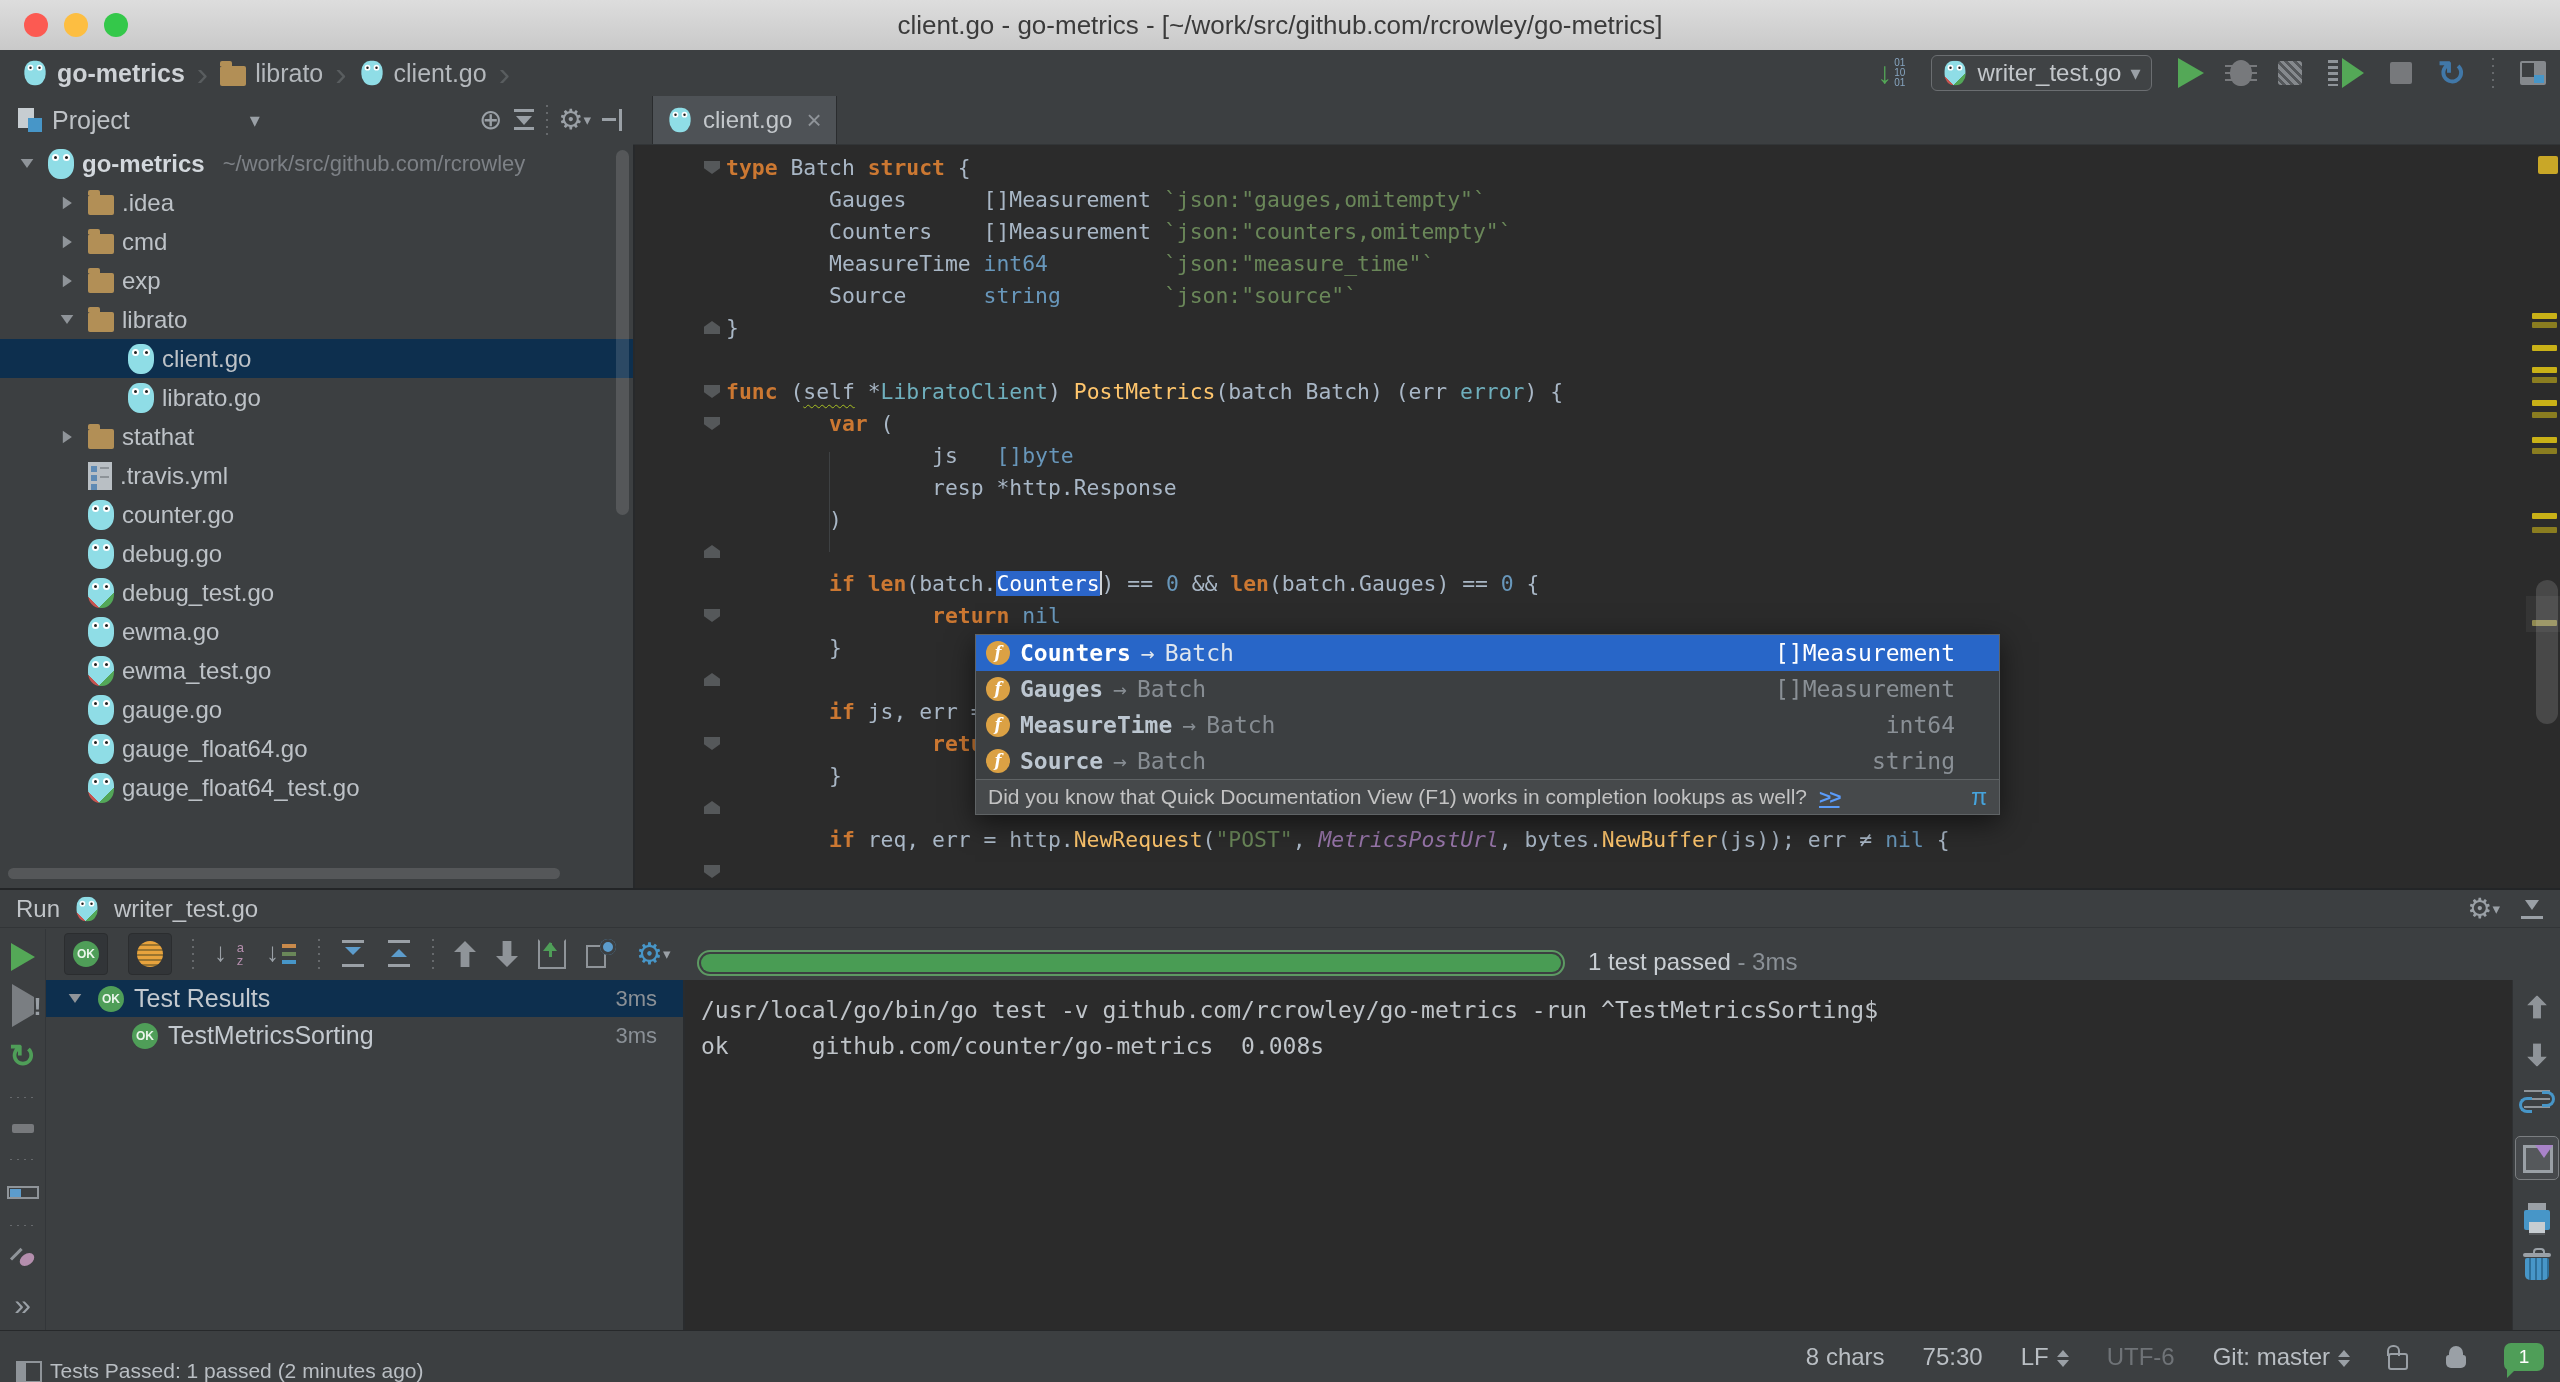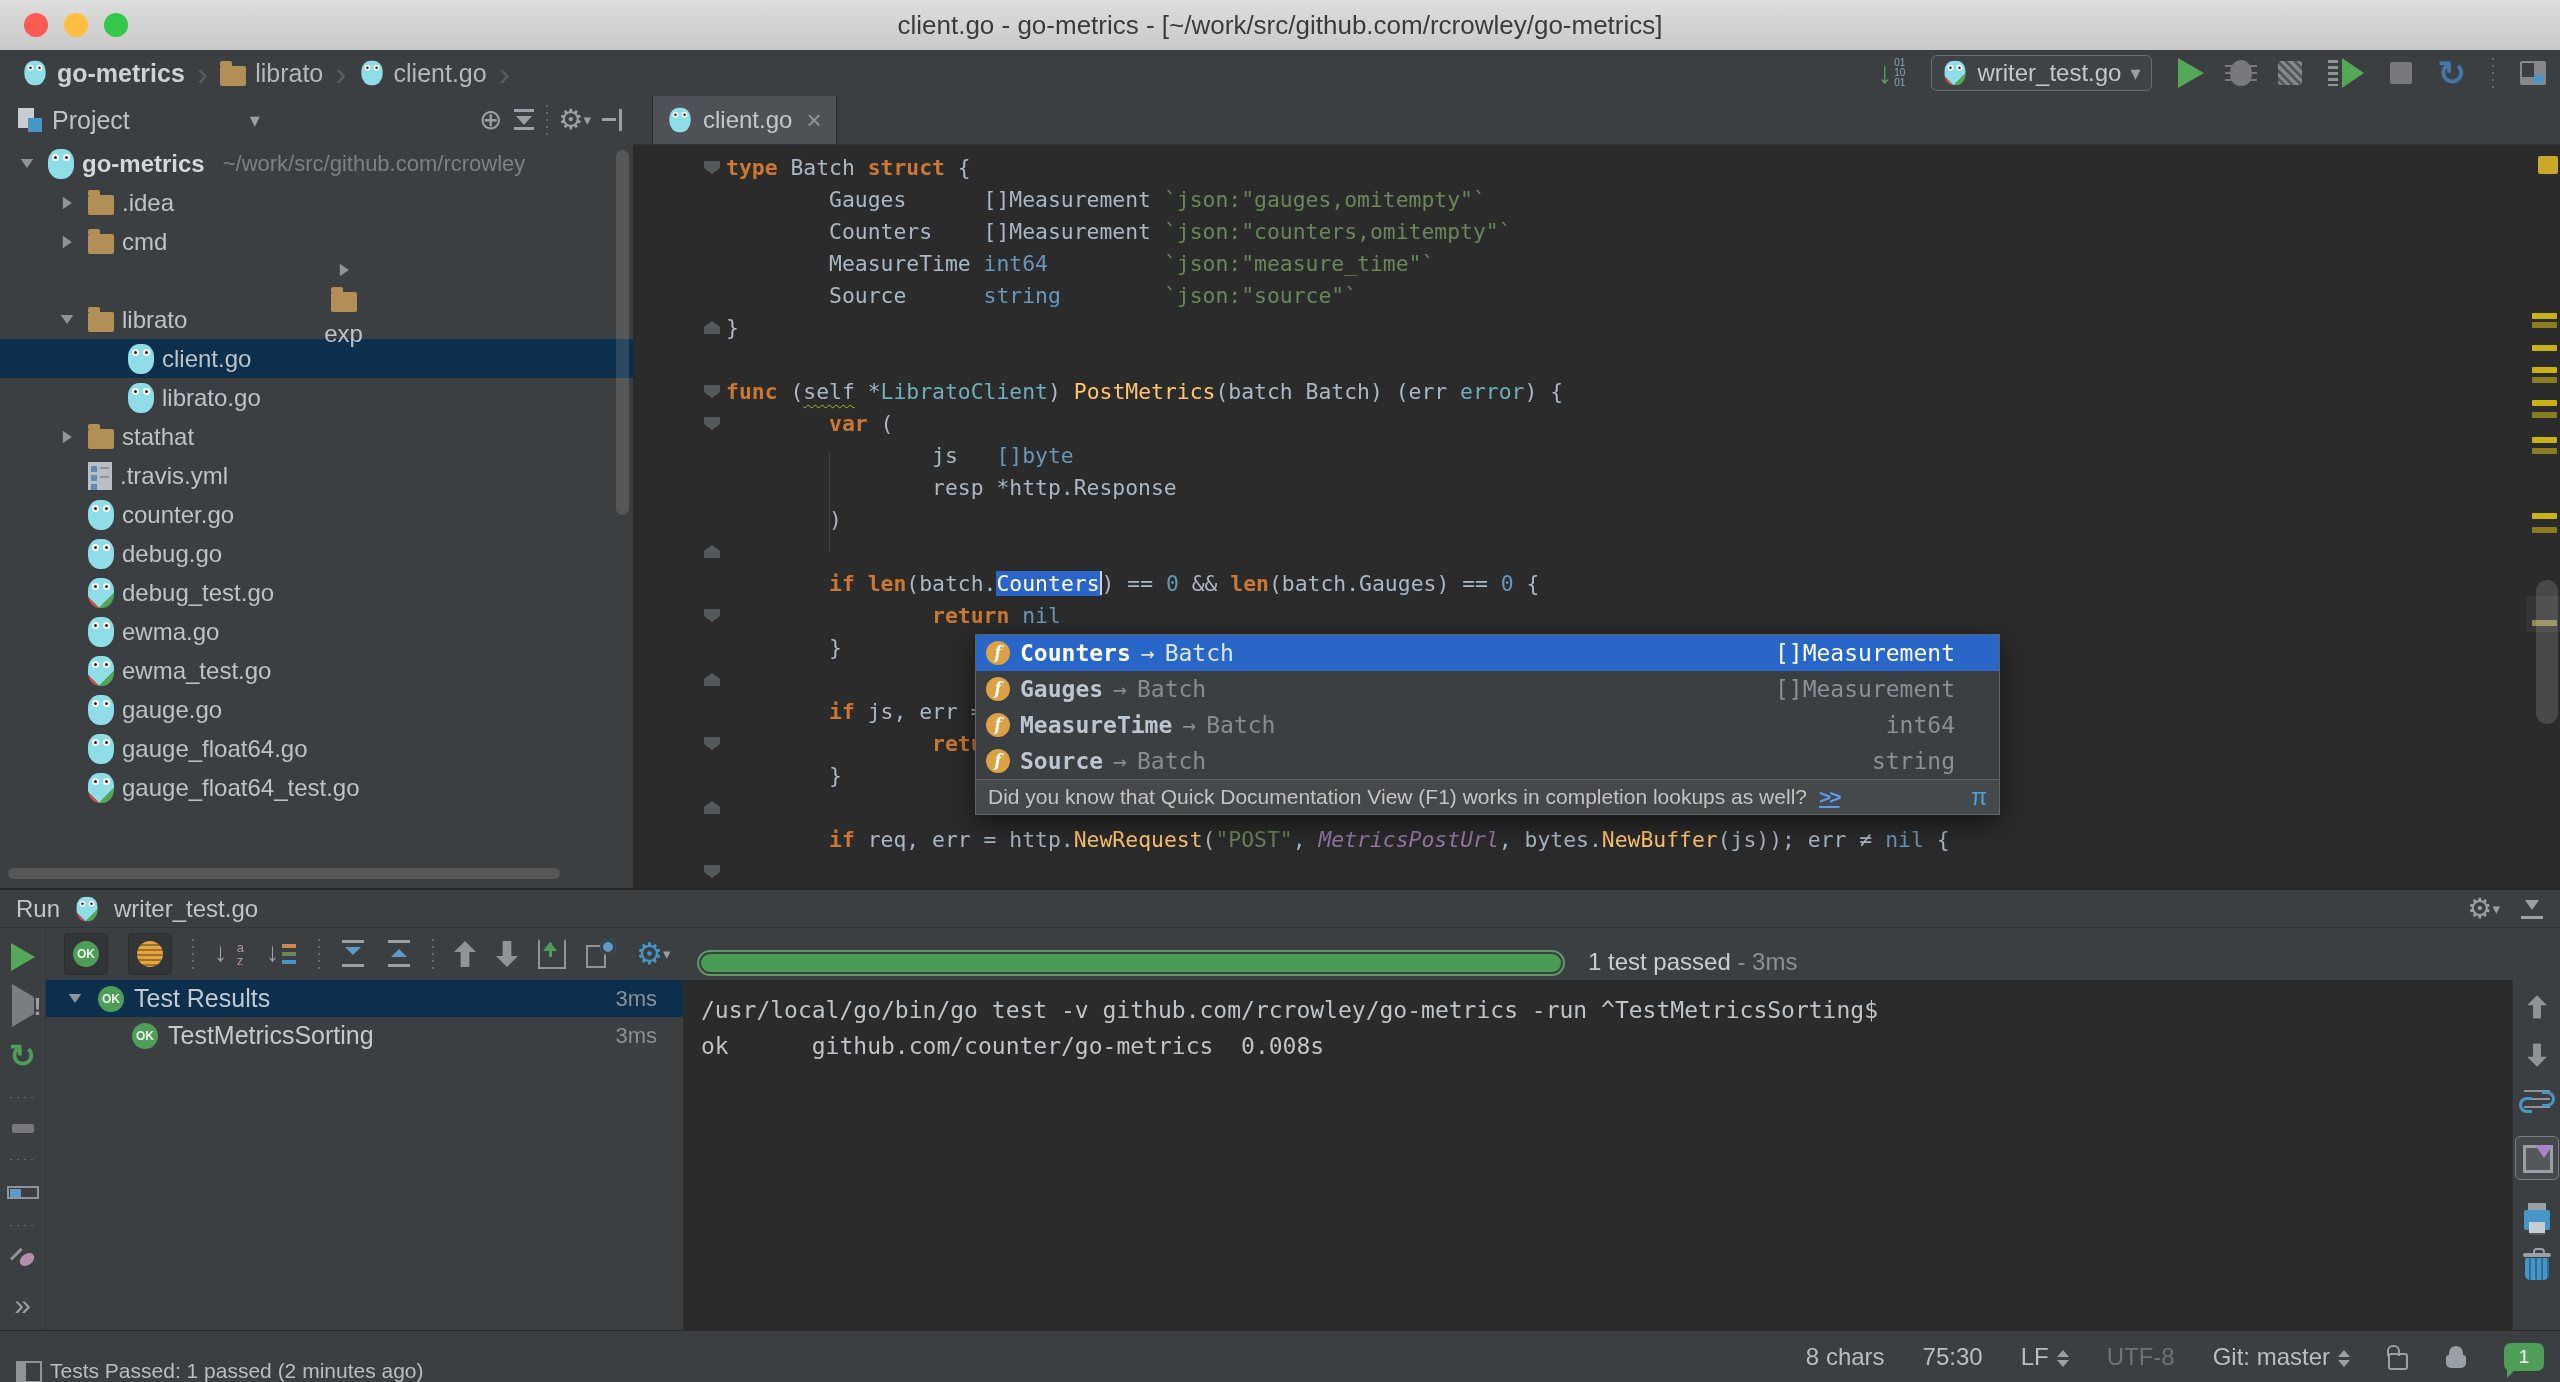--- a/index.html
+++ b/index.html
@@ -316,21 +316,21 @@
           <span class="folder"></span>
           <span class="tlabel">.idea</span>
         </div>
         <div class="tree-row" style="padding-left: 54px;">
           <span class="tree-arrow">
             <span class="tri-r"></span>
           </span>
           <span class="folder"></span>
           <span class="tlabel">cmd</span>
         </div>
-        <div class="tree-row" style="padding-left: 54px; flex-direction: column;">
+        <div class="tree-row" style="padding-left: 54px;">
           <span class="tree-arrow">
             <span class="tri-r"></span>
           </span>
           <span class="folder"></span>
           <span class="tlabel">exp</span>
         </div>
         <div class="tree-row" style="padding-left: 54px;">
           <span class="tree-arrow">
             <span class="tri-d"></span>
           </span>
@@ -605,21 +605,21 @@
     </div>
     <div class="sb-right">
       <span>8 chars</span>
       <span>75:30</span>
       <span>
         <span>LF</span><span class="updown">
             <i class="u"></i>
             <i class="d"></i>
           </span>
       </span>
-      <span class="sb-dim">UTF-8</span>
+      <span class="sb-dim">UTF-6</span>
       <span>
         <span>Git: master</span><span class="updown">
             <i class="u"></i>
             <i class="d"></i>
           </span>
       </span>
       <span class="lock"></span>
       <span class="hector"></span>
       <span class="bubble">1</span>
     </div>

